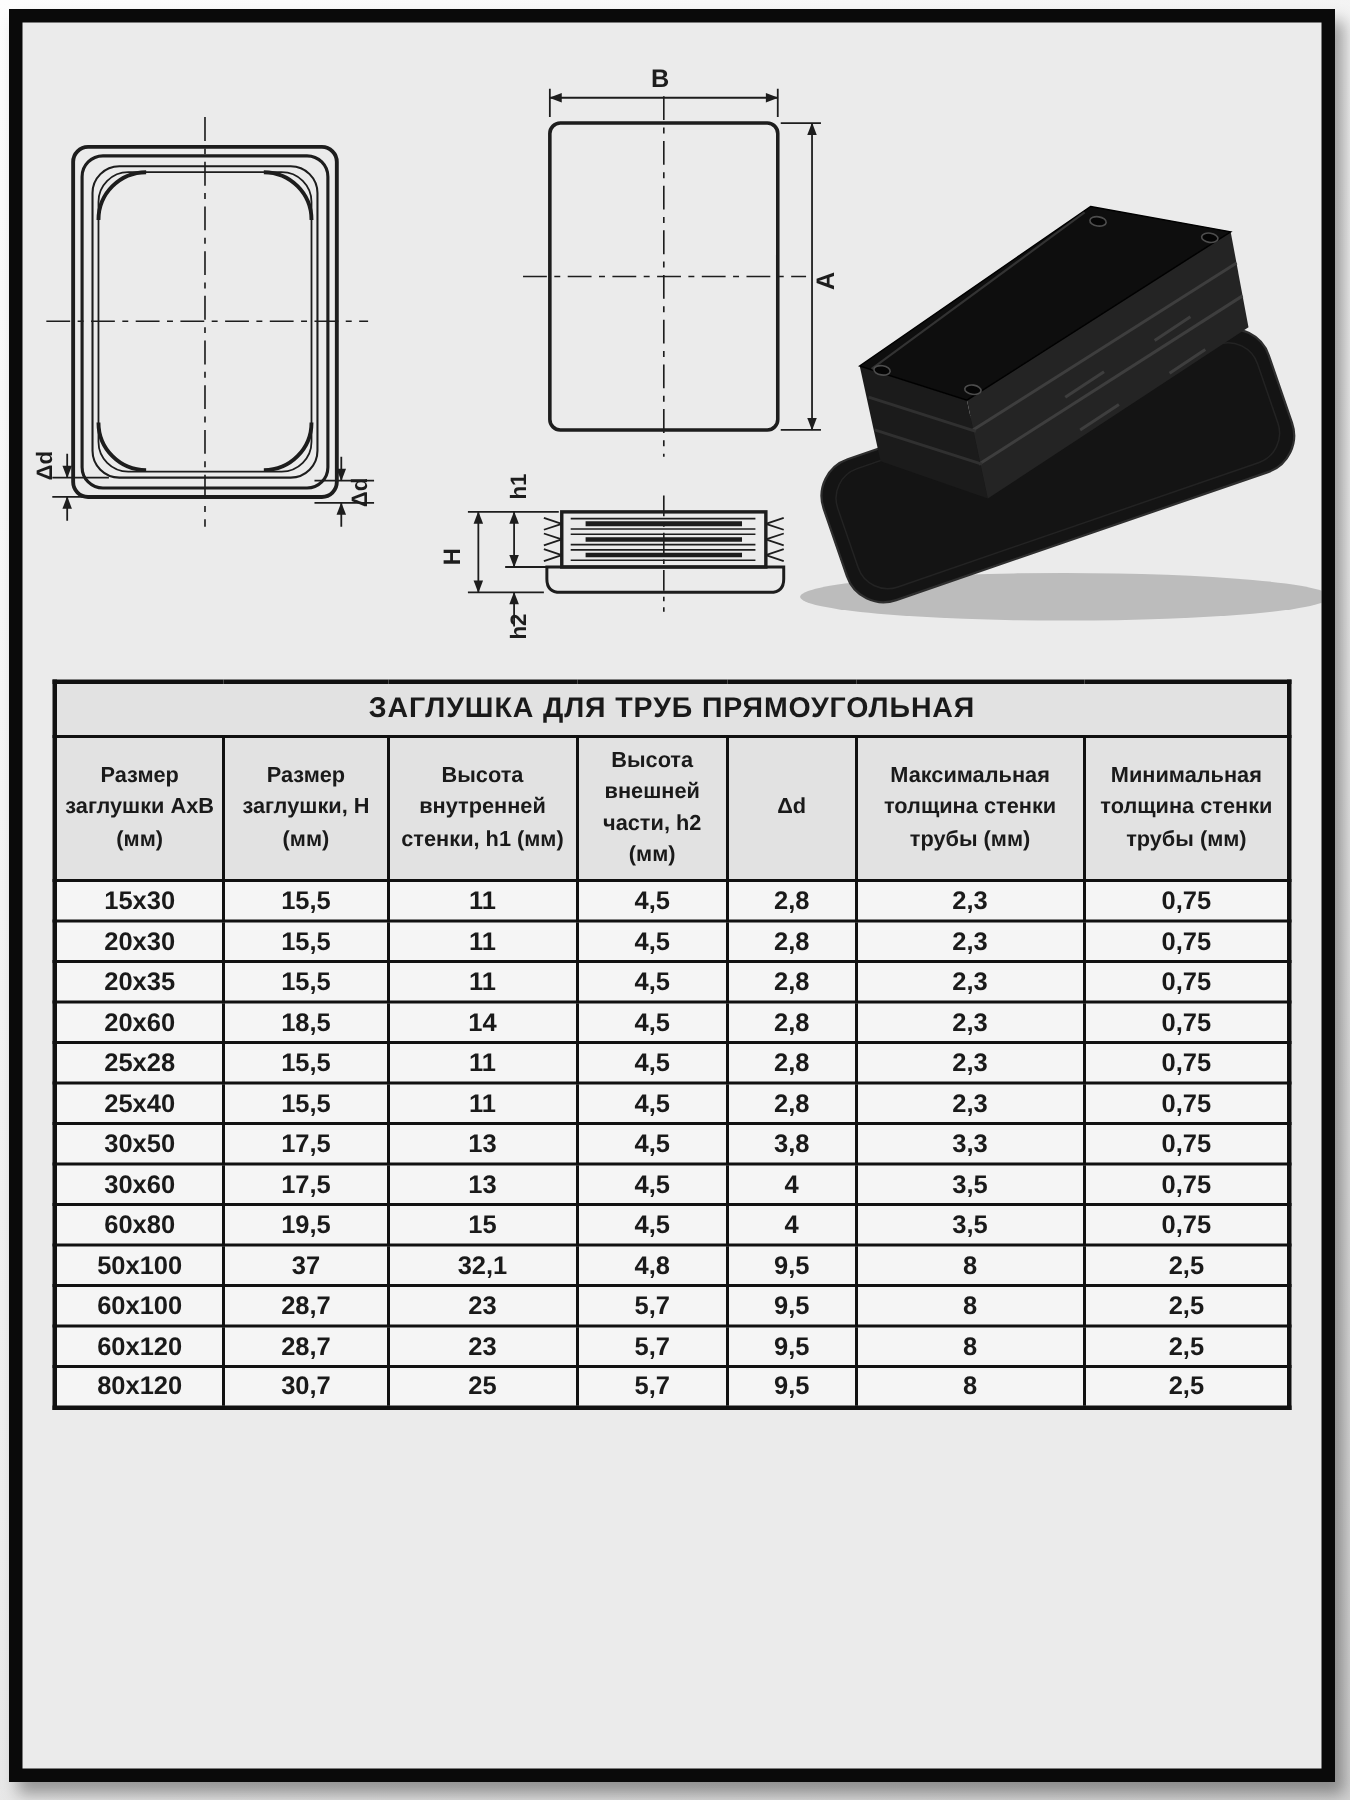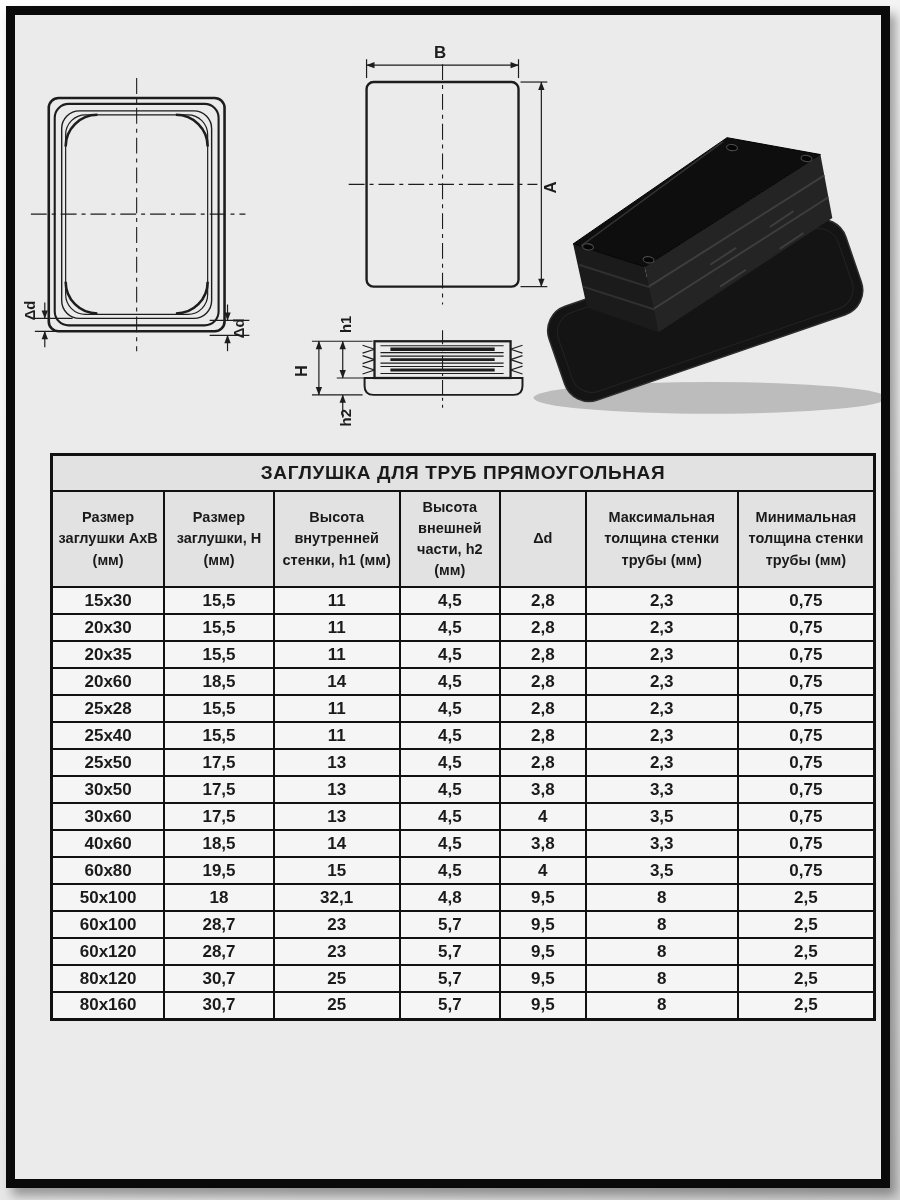--- a/index.html
+++ b/index.html
@@ -21,21 +21,20 @@
     box-shadow:6px 8px 10px rgba(0,0,0,.35);
   }
   .diagram-area{position:relative;height:436px;}
   .diagram-area svg{position:absolute;left:0;top:0;width:100%;height:100%;}
   .table-wrap{padding:2px 20px 0 20px;}
   table.spec{
     width:100%;border-collapse:collapse;
     border:3px solid var(--line);
     background:var(--cell);
     table-layout:fixed;
-    margin-left:15px;
   }
   table.spec td,table.spec th{
     border:2px solid var(--line);
     text-align:center;vertical-align:middle;
     color:var(--ink);
   }
   td.title-cell{
     background:var(--head);
     font-size:19px;font-weight:bold;letter-spacing:.6px;
     padding:6px 2px;
@@ -280,67 +279,49 @@
           <tr>
             <td>25х40</td>
             <td>15,5</td>
             <td>11</td>
             <td>4,5</td>
             <td>2,8</td>
             <td>2,3</td>
             <td>0,75</td>
           </tr>
           <tr>
-            <td>25х50</td>
-            <td>17,5</td>
-            <td>13</td>
-            <td>4,5</td>
-            <td>2,8</td>
-            <td>2,3</td>
-            <td>0,75</td>
-          </tr>
-          <tr>
             <td>30х50</td>
             <td>17,5</td>
             <td>13</td>
             <td>4,5</td>
             <td>3,8</td>
             <td>3,3</td>
             <td>0,75</td>
           </tr>
           <tr>
             <td>30х60</td>
             <td>17,5</td>
             <td>13</td>
             <td>4,5</td>
             <td>4</td>
             <td>3,5</td>
             <td>0,75</td>
           </tr>
           <tr>
-            <td>40х60</td>
-            <td>18,5</td>
-            <td>14</td>
-            <td>4,5</td>
-            <td>3,8</td>
-            <td>3,3</td>
-            <td>0,75</td>
-          </tr>
-          <tr>
             <td>60х80</td>
             <td>19,5</td>
             <td>15</td>
             <td>4,5</td>
             <td>4</td>
             <td>3,5</td>
             <td>0,75</td>
           </tr>
           <tr>
             <td>50х100</td>
-            <td>18</td>
+            <td>37</td>
             <td>32,1</td>
             <td>4,8</td>
             <td>9,5</td>
             <td>8</td>
             <td>2,5</td>
           </tr>
           <tr>
             <td>60х100</td>
             <td>28,7</td>
             <td>23</td>
@@ -360,26 +341,17 @@
           </tr>
           <tr>
             <td>80х120</td>
             <td>30,7</td>
             <td>25</td>
             <td>5,7</td>
             <td>9,5</td>
             <td>8</td>
             <td>2,5</td>
           </tr>
-          <tr>
-            <td>80х160</td>
-            <td>30,7</td>
-            <td>25</td>
-            <td>5,7</td>
-            <td>9,5</td>
-            <td>8</td>
-            <td>2,5</td>
-          </tr>
         </tbody>
     </table>
   </div>
 
 </div>
 
 </body></html>

